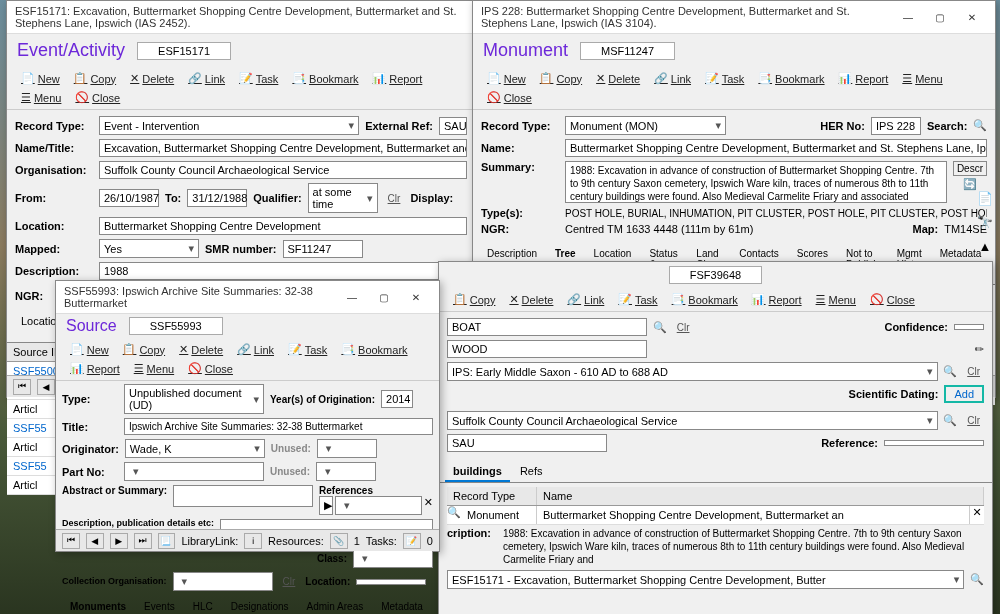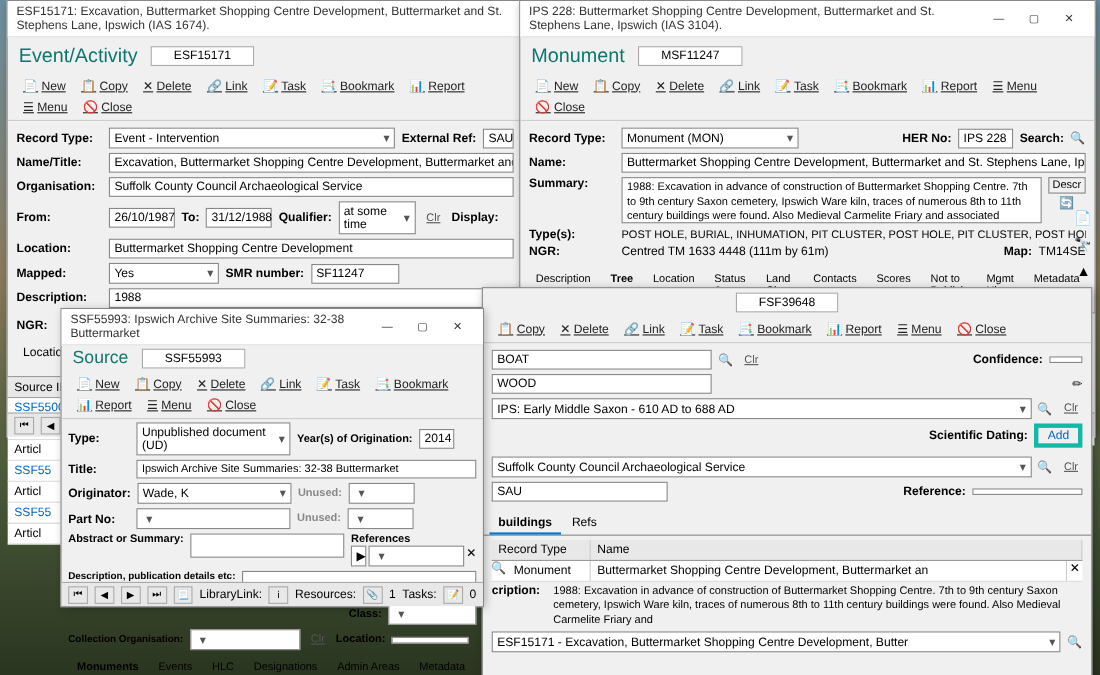--- a/index.html
+++ b/index.html
@@ -2,21 +2,21 @@
 <html><head>
 <meta charset="utf-8">
 <style>
 * { box-sizing: border-box; margin: 0; padding: 0; font-family: 'Segoe UI', Tahoma, sans-serif; }
 body { width: 1000px; height: 614px; overflow: hidden; position: relative; background: linear-gradient(to bottom, #6b8e9e 0%, #8a7a5e 40%, #4a5a3a 70%, #2a3520 100%); }
 .window { position: absolute; background: #f0f0f0; border: 1px solid #888; box-shadow: 2px 2px 8px rgba(0,0,0,0.3); }
 .titlebar { background: #fff; color: #333; padding: 4px 8px; font-size: 11px; display: flex; align-items: center; justify-content: space-between; border-bottom: 1px solid #ddd; }
 .titlebar-controls { display: flex; gap: 2px; }
 .titlebar-btn { width: 30px; height: 18px; display: flex; align-items: center; justify-content: center; font-size: 10px; cursor: pointer; }
 .heading-row { padding: 6px 10px; display: flex; align-items: center; gap: 12px; }
-.heading-text { font-size: 18px; color: #0f766e; }
+.heading-text { font-size: 18px; color: #6d28d9; }
 .heading-id { font-size: 11px; border: 1px solid #aaa; padding: 2px 20px; background: #fff; }
 .toolbar { padding: 3px 8px; border-bottom: 1px solid #ccc; display: flex; gap: 2px; flex-wrap: wrap; }
 .tbtn { font-size: 11px; padding: 2px 6px; display: flex; align-items: center; gap: 3px; cursor: pointer; text-decoration: underline; color: #222; }
 .form-area { padding: 6px 8px; font-size: 11px; }
 .form-row { display: flex; align-items: center; gap: 6px; margin-bottom: 4px; }
 .form-label { font-weight: bold; min-width: 78px; text-align: left; }
 .form-field { border: 1px solid #888; background: #fff; padding: 2px 4px; font-size: 11px; }
 .dropdown { border: 1px solid #888; background: #fff; padding: 2px 4px; font-size: 11px; display: flex; justify-content: space-between; align-items: center; }
 .dropdown::after { content: '▾'; color: #555; margin-left: 4px; }
 .tabs { display: flex; font-size: 11px; border-bottom: 1px solid #888; padding: 0 6px; gap: 2px; }
@@ -32,21 +32,21 @@
 .side-icons { position: absolute; right: 2px; top: 190px; display: flex; flex-direction: column; gap: 8px; }
 .side-icon { width: 16px; height: 16px; cursor: pointer; font-size: 13px; text-align: center; }
 .clr-btn { font-size: 10px; color: #555; padding: 1px 4px; cursor: pointer; text-decoration: underline; }
 .lbl-right { font-weight: bold; font-size: 11px; }
 </style>
 </head>
 <body>
 
 <div class="window" style="left:6px; top:0px; width:470px; height:398px;">
   <div class="titlebar">
-    <span>ESF15171: Excavation, Buttermarket Shopping Centre Development, Buttermarket and St. Stephens Lane, Ipswich (IAS 1674).</span>
+    <span>ESF15171: Excavation, Buttermarket Shopping Centre Development, Buttermarket and St. Stephens Lane, Ipswich (IAS 2452).</span>
   </div>
   <div class="heading-row">
     <span class="heading-text">Event/Activity</span>
     <span class="heading-id">ESF15171</span>
   </div>
   <div class="toolbar">
     <span class="tbtn">📄<span>New</span></span>
     <span class="tbtn">📋<span>Copy</span></span>
     <span class="tbtn">✕<span>Delete</span></span>
     <span class="tbtn">🔗<span>Link</span></span>
@@ -300,21 +300,21 @@
       <span style="flex:1"></span>
       <span>✏</span>
     </div>
     <div class="form-row">
       <span class="dropdown" style="flex:1">IPS: Early Middle Saxon - 610 AD to 688 AD</span>
       <span>🔍</span>
       <span class="clr-btn">Clr</span>
     </div>
     <div class="form-row" style="justify-content:flex-end">
       <span class="lbl-right">Scientific Dating:</span>
-      <span style="border:4px solid #14b8a6;padding:1px 8px;color:#0066cc;cursor:pointer">Add</span>
+      <span style="border:2px solid #14b8a6;padding:1px 8px;color:#0066cc;cursor:pointer">Add</span>
     </div>
     <div class="form-row" style="margin-top:8px">
       <span class="dropdown" style="flex:1">Suffolk County Council Archaeological Service</span>
       <span>🔍</span>
       <span class="clr-btn">Clr</span>
     </div>
     <div class="form-row">
       <span class="form-field" style="width:160px">SAU</span>
       <span style="flex:1"></span>
       <span class="lbl-right">Reference:</span>

